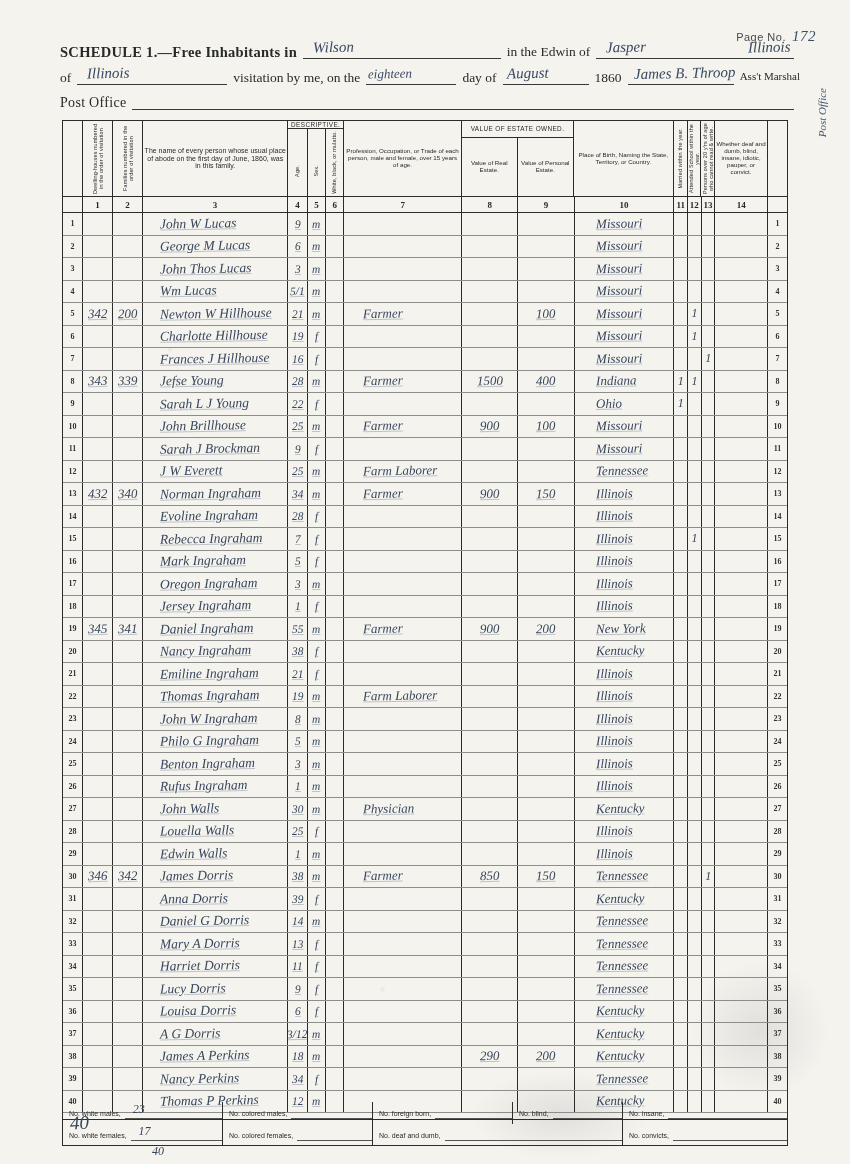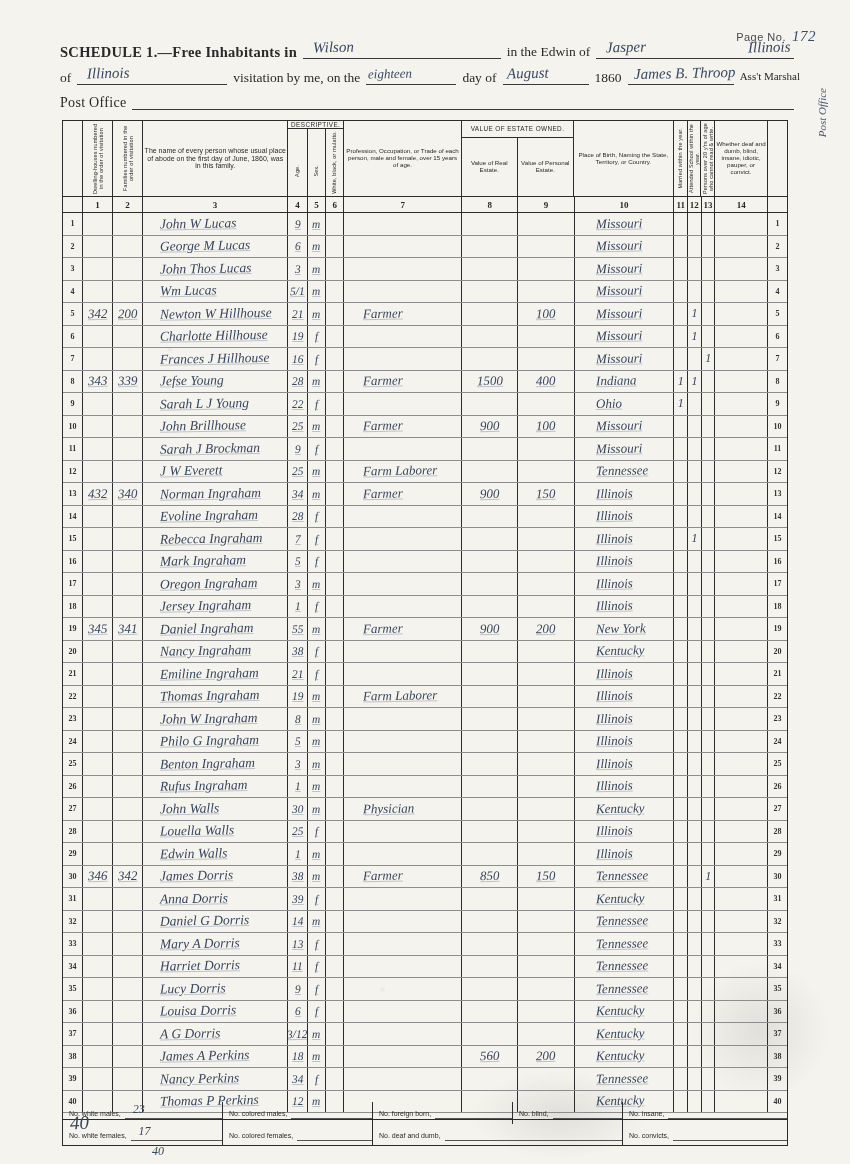--- a/index.html
+++ b/index.html
@@ -2169,21 +2169,21 @@
           <div class="c w-sex ctr">
             <span class="cell-ink sm">m</span>
           </div>
           <div class="c w-col ctr">
             <span class="cell-ink sm" style="text-decoration: none;"></span>
           </div>
           <div class="c w-occ">
             <span class="cell-ink" style="padding-left: 16px; text-decoration: none;"></span>
           </div>
           <div class="c w-re ctr">
-            <span class="cell-ink">560</span>
+            <span class="cell-ink">290</span>
           </div>
           <div class="c w-pe ctr">
             <span class="cell-ink">200</span>
           </div>
           <div class="c w-birth">
             <span class="cell-ink" style="padding-left: 18px;">Kentucky</span>
           </div>
           <div class="c w-m ctr">
             <span class="tick" style="text-decoration: none;"></span>
           </div>

